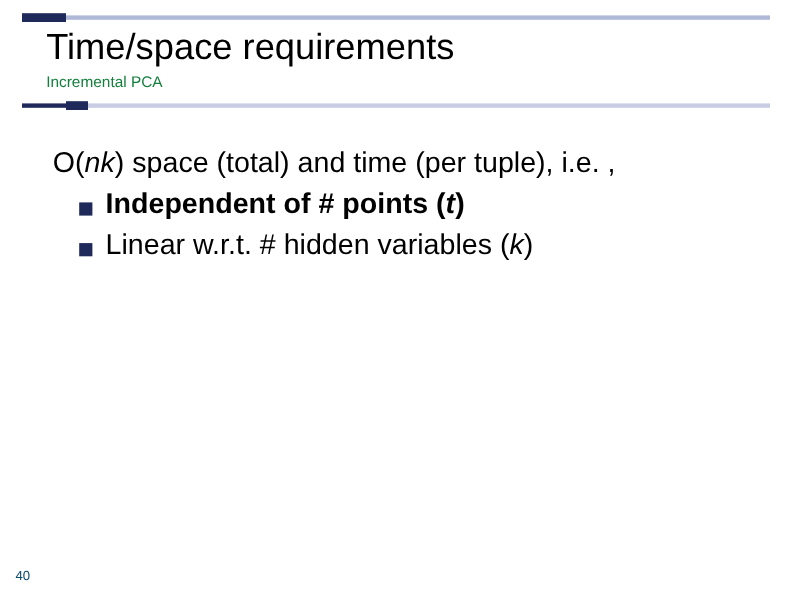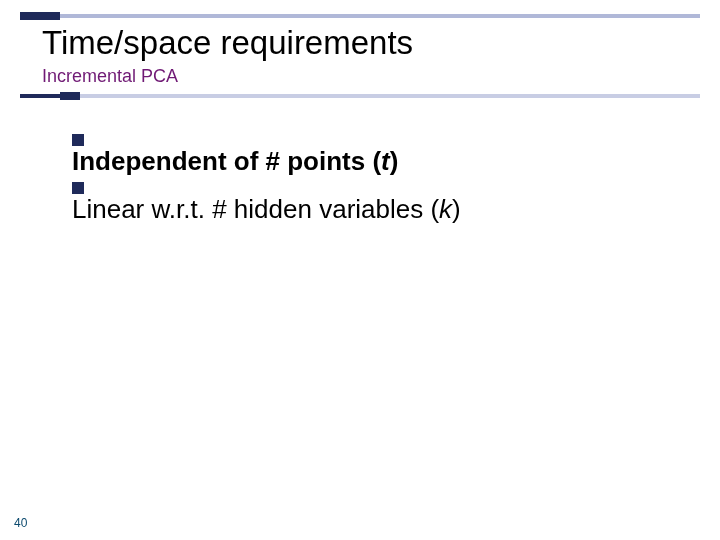--- a/index.html
+++ b/index.html
@@ -48,22 +48,22 @@
     left: 42px;
     top: 24px;
     font-size: 33px;
     color: #000;
     letter-spacing: 0px;
   }
   .subtitle {
     position: absolute;
     left: 42px;
     top: 66px;
-    font-size: 18px;
-    color: #701a75;
+    font-size: 14px;
+    color: #15803d;
   }
   .divider {
     position: absolute;
     left: 20px;
     right: 20px;
     top: 92px;
     height: 8px;
   }
   .divider .dark {
     position: absolute;
@@ -99,21 +99,20 @@
     line-height: 1.32;
   }
   .lead {
     margin-bottom: 4px;
   }
   .bullet-row {
     display: flex;
     align-items: baseline;
     margin-left: 24px;
     margin-top: 2px;
-    flex-direction: column;
   }
   .sqbullet {
     display: inline-block;
     width: 12px;
     height: 12px;
     background: #1f2a5a;
     margin-right: 12px;
     flex: 0 0 auto;
     position: relative;
     top: 2px;
@@ -142,20 +141,23 @@
   <div class="subtitle">Incremental PCA</div>
 
   <div class="divider">
     <div class="dark"></div>
     <div class="dark2"></div>
     <div class="light"></div>
   </div>
 
   <div class="body">
 
+    <div class="lead">
+      <span>O(</span><span class="ital">nk</span><span>) space (total) and time (per tuple), i.e. ,</span>
+    </div>
 
     <div class="bullet-row">
       <span class="sqbullet"></span>
       <span>
         <span class="bold">Independent of # points (</span><span class="bold ital">t</span><span class="bold">)</span>
       </span>
     </div>
 
 
     <div class="bullet-row">

